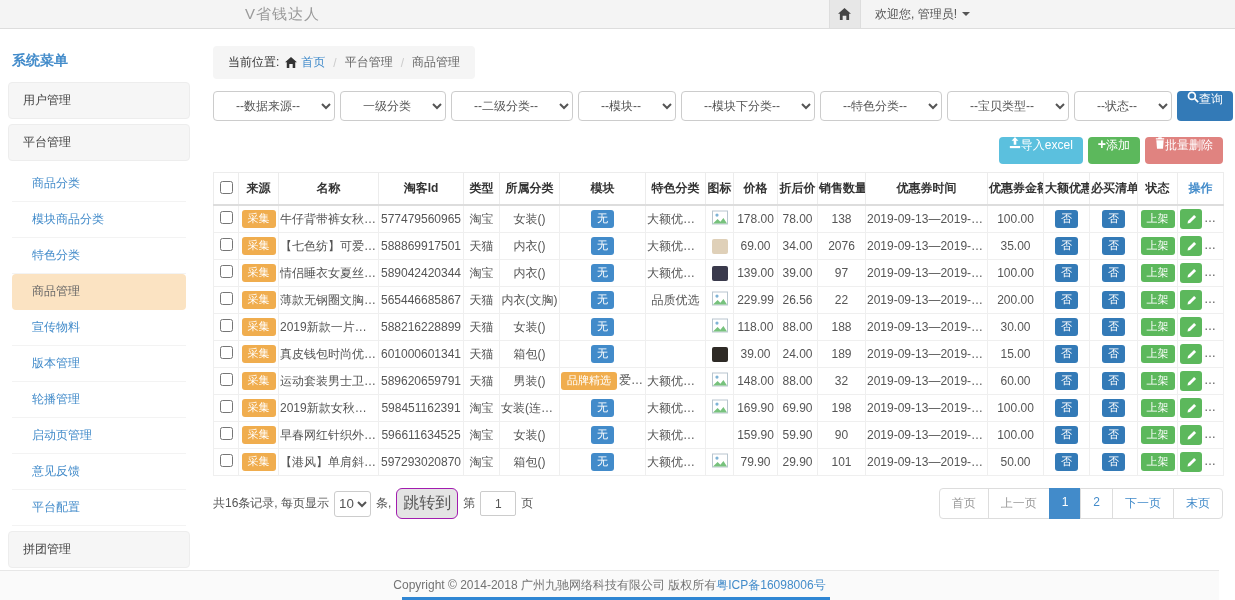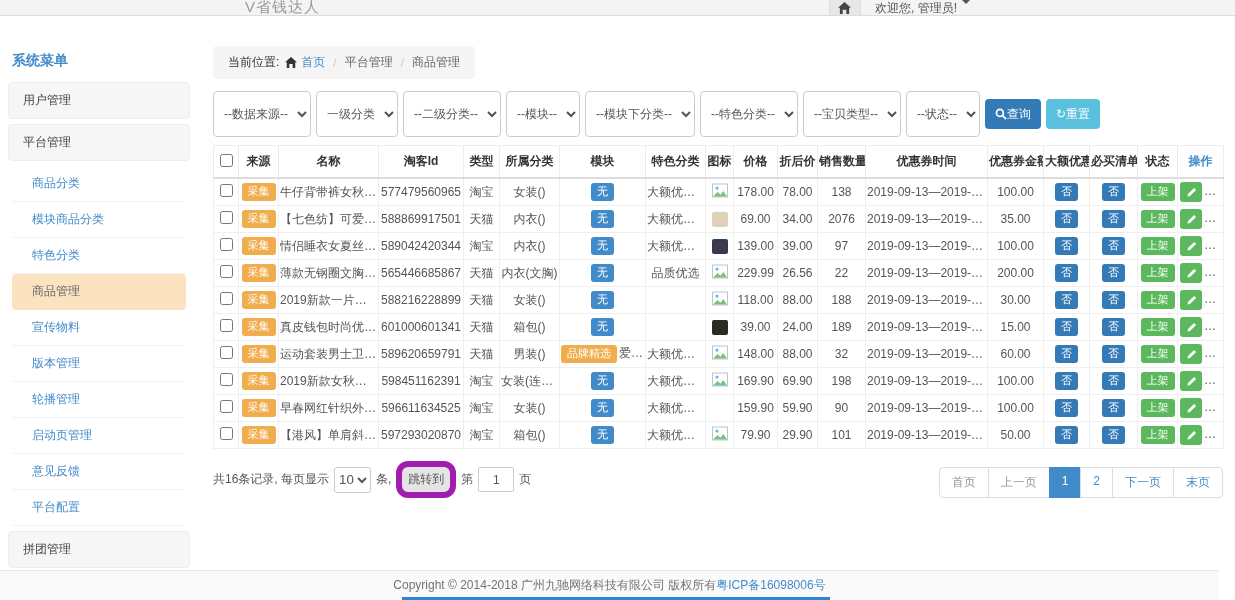--- a/index.html
+++ b/index.html
@@ -2,45 +2,45 @@
 <html><head>
 <meta charset="utf-8">
 <style>
   *{box-sizing:border-box;margin:0;padding:0}
   body{
     width:1235px;height:600px;position:relative;overflow:hidden;
     font-family:"Liberation Sans","DejaVu Sans",sans-serif;
     font-size:12px;color:#333;background:#fff;
   }
   
-  .topbar{height:16px;background:#f4f4f4;border-bottom:1px solid #ddd;display:flex;align-items:center}
+  .topbar{height:29px;background:#f4f4f4;border-bottom:1px solid #ddd;display:flex;align-items:center}
   .topbar-title{margin-left:245px;color:#9a9a9a;font-size:15px;letter-spacing:1px}
   .topbar-right{margin-left:auto;display:flex;align-items:stretch;height:100%;padding-right:255px}
   .home-btn{width:32px;display:flex;align-items:center;justify-content:center;background:#e7e7e7;border-left:1px solid #ddd;border-right:1px solid #ddd;cursor:pointer}
-  .welcome{display:flex;padding:0 10px 0 14px;color:#555;cursor:pointer}
+  .welcome{display:flex;align-items:center;padding:0 10px 0 14px;color:#555;cursor:pointer}
   .caret{display:inline-block;margin-left:5px;border-top:4px solid #555;border-left:4px solid transparent;border-right:4px solid transparent}
   
   .sidebar{position:absolute;left:8px;top:40px;width:182px;height:530px;overflow:hidden;z-index:1}
   .sidebar-title{color:#428bca;font-weight:bold;font-size:14px;padding:12px 4px 12px 4px}
   .sgroup{background:#f6f6f6;border:1px solid #ededed;border-radius:4px;margin-bottom:5px;padding:9px 14px;color:#444;cursor:pointer}
   .ssub{background:#fff;padding:0 4px;margin-bottom:5px}
   .ssub a{display:block;color:#428bca;text-decoration:none;padding:9px 0 9px 20px;border-bottom:1px solid #f3f3f3;cursor:pointer}
   .ssub a.active{background:#fbe3c2;border-radius:4px;color:#666;border-bottom-color:transparent}
   
   .main{position:absolute;left:213px;top:46px;width:1010px}
   .breadcrumb{display:inline-flex;align-items:center;gap:6px;background:#f5f5f5;border-radius:4px;padding:8px 15px;color:#333}
   .breadcrumb .sep{color:#ccc;padding:0 2px}
   .bc-home{color:#428bca;display:inline-flex;align-items:center;gap:4px;cursor:pointer}
   .bc-item{color:#666}
   
   .filter-row{margin-top:12px;display:flex;gap:5px;align-items:center;flex-wrap:nowrap}
-  select.f{height:46px;border:1px solid #ccc;border-radius:4px;background:#fff;color:#555;font-size:12px;padding:0 6px}
+  select.f{height:30px;border:1px solid #ccc;border-radius:4px;background:#fff;color:#555;font-size:12px;padding:0 18px}
   .f-input{height:30px;border:1px solid #ccc;border-radius:4px;padding:0 8px;width:115px;font-size:12px;color:#555}
   .f-input::placeholder{color:#aaa}
-  .btn{height:30px;border:none;border-radius:4px;color:#fff;font-size:12px;padding:0 10px;display:inline-flex;align-items:center;gap:0;cursor:pointer;white-space:nowrap}
+  .btn{height:30px;border:none;border-radius:4px;color:#fff;font-size:12px;padding:0 10px;display:inline-flex;align-items:flex-start;gap:0;cursor:pointer;white-space:nowrap}
   .btn-primary{background:#337ab7}
   .btn-info{background:#5bc0de}
   .btn-success{background:#5cb85c}
   .btn-danger-muted{background:#e08380}
   
   .toolbar{margin-top:16px;display:flex;justify-content:flex-end;gap:5px}
   .toolbar .btn{height:27px;font-size:12px}
   .plus-glyph{font-size:14px;font-weight:bold;line-height:1}
   
   table.grid{width:1010px;border-collapse:collapse;margin-top:8px;table-layout:fixed}
@@ -55,21 +55,21 @@
   .mod-text{color:#555;margin-left:2px}
   .thumb-photo{display:inline-block;width:16px;height:15px;border-radius:2px;vertical-align:middle}
   .op-btn{display:inline-flex;align-items:center;justify-content:center;width:22px;height:20px;border-radius:3px;color:#fff;margin:0 1px;cursor:pointer;vertical-align:middle}
   .op-edit{background:#5cb85c}
   .op-del{background:#d9534f}
   input[type=checkbox]{width:13px;height:13px;cursor:pointer}
   
   .pagerow{margin-top:12px;display:flex;align-items:flex-end;justify-content:space-between;width:1010px}
   .pl{color:#555;display:flex;align-items:center;gap:5px}
   .pl select{height:26px;border:1px solid #ccc;border-radius:3px;background:#fff;color:#555}
-  .jump-btn{background:#e4e4e4;border:6px solid #a21caf;border-radius:12px;padding:4px 6px;color:#555;font-size:12px;cursor:pointer}
+  .jump-btn{background:#e4e4e4;border:1px solid #a21caf;border-radius:6px;padding:4px 6px;color:#555;font-size:16px;cursor:pointer}
   .jump-input{width:36px;height:25px;border:1px solid #ccc;border-radius:2px;text-align:center;font-size:12px;color:#555}
   .pager{display:flex}
   .page-btn{border:1px solid #ddd;background:#fff;color:#428bca;padding:6px 12px;margin-left:-1px;cursor:pointer;font-size:12px}
   .page-btn:first-child{border-radius:4px 0 0 4px;margin-left:0}
   .page-btn:last-child{border-radius:0 4px 4px 0}
   .page-btn.active{background:#428bca;border-color:#428bca;color:#fff}
   .page-btn.disabled{color:#999;cursor:default}
   
   .footer{position:absolute;left:0;right:16px;top:570px;height:30px;background:#fafafa;border-top:1px solid #e7e7e7;display:flex;align-items:center;justify-content:center;color:#737373;z-index:2}
   .footer a{color:#428bca;text-decoration:none;cursor:pointer}
@@ -157,20 +157,44 @@
           </svg>
       </span>
       <span>查询</span>
     </button>
     <button class="btn btn-info">
       <span>↻</span>
       <span>重置</span>
     </button>
   </div>
 
+  <div class="toolbar">
+    <button class="btn btn-info">
+      <span style="display:inline-flex">
+        <svg width="12" height="12" viewBox="0 0 14 14" fill="#fff">
+            <path d="M7 0l4 4.5H8.5V9h-3V4.5H3z"></path>
+            <path d="M1 10.5h12V13H1z"></path>
+          </svg>
+      </span>
+      <span>导入excel</span>
+    </button>
+    <button class="btn btn-success">
+      <span class="plus-glyph">+</span>
+      <span>添加</span>
+    </button>
+    <button class="btn btn-danger-muted">
+      <span style="display:inline-flex">
+        <svg width="10" height="12" viewBox="0 0 12 14" fill="#fff">
+            <path d="M4.2 0h3.6l.6 1.2H11v1.6H1V1.2h2.6z"></path>
+            <path d="M1.6 3.8h8.8L9.6 14H2.4z"></path>
+          </svg>
+      </span>
+      <span>批量删除</span>
+    </button>
+  </div>
 
   <table class="grid">
     <colgroup>
       <col style="width:25px">
         <col style="width:40px">
         <col style="width:100px">
         <col style="width:85px">
       <col style="width:36px">
         <col style="width:60px">
         <col style="width:86px">

